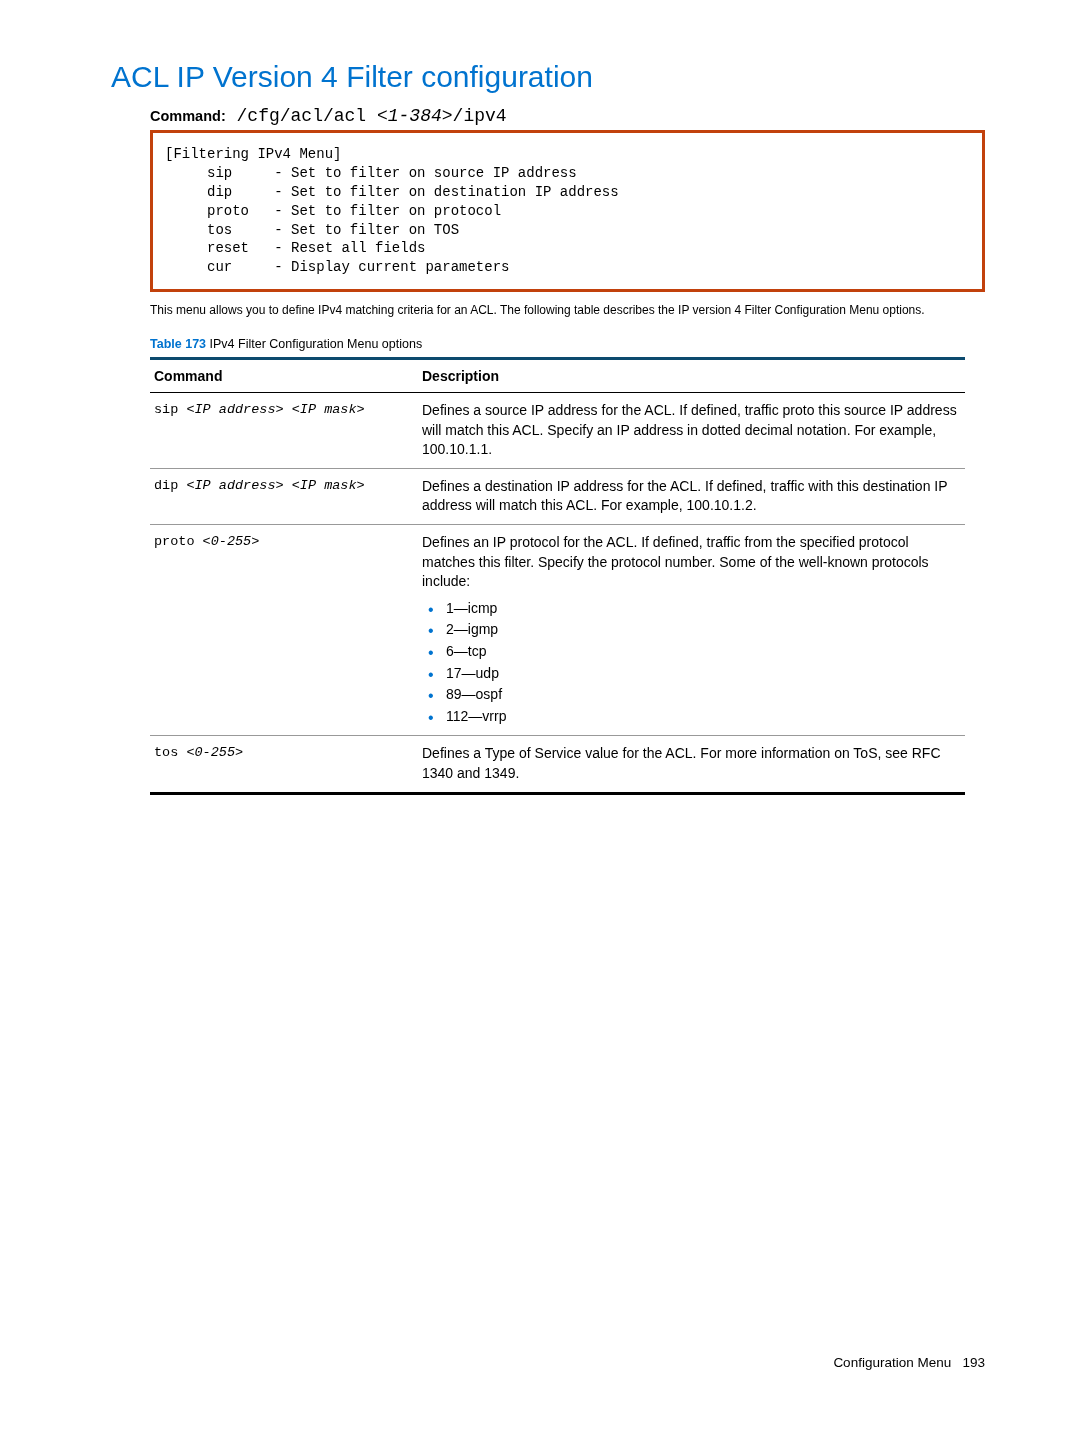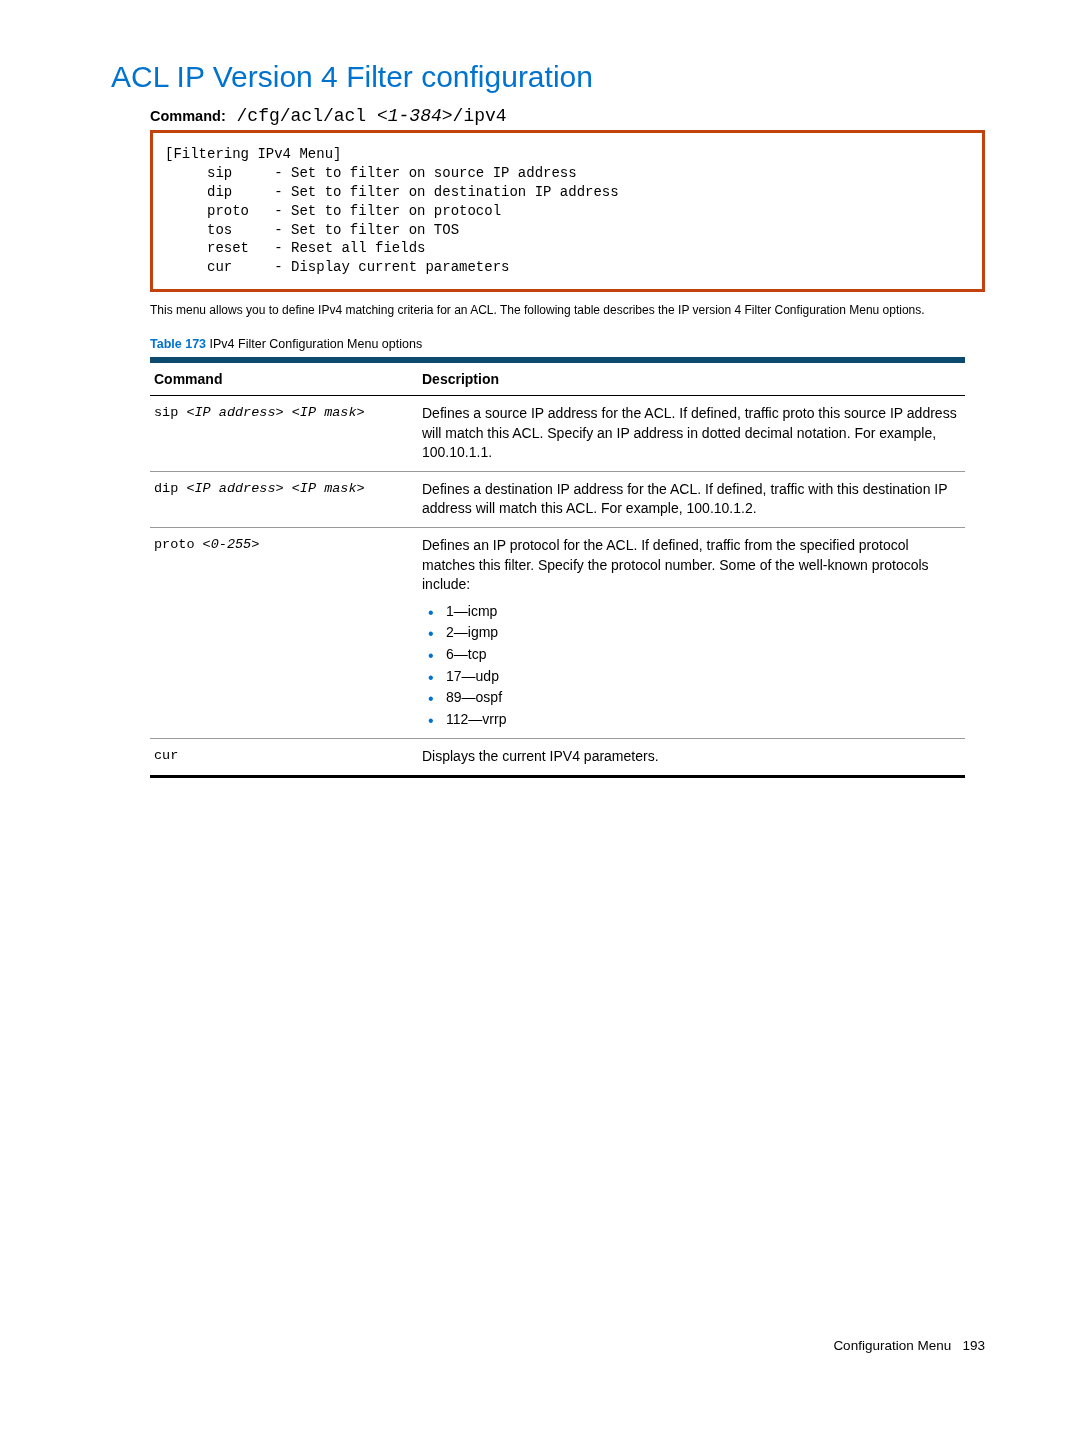--- a/index.html
+++ b/index.html
@@ -55,21 +55,21 @@
       color: #0073cf;
       font-weight: bold;
     }
     table {
       margin-left: 55px;
       width: 815px;
       border-collapse: collapse;
       font-size: 14px;
     }
     table thead tr {
-      border-top: 6px solid #0c4a6e;
+      border-top: 3px solid #0c4a6e;
       border-bottom: 1.5px solid #000;
       margin-top: 36px;
     }
     table th {
       text-align: left;
       font-weight: bold;
       padding: 8px 4px;
     }
     table th:first-child {
       width: 260px;
@@ -169,21 +169,23 @@
           <li>1—icmp</li>
           <li>2—igmp</li>
           <li>6—tcp</li>
           <li>17—udp</li>
           <li>89—ospf</li>
           <li>112—vrrp</li>
         </ul>
       </td>
     </tr>
     <tr>
-      <td class="cmd">cur</td>
-      <td>Displays the current IPV4 parameters.</td>
+      <td class="cmd">
+        <span>tos </span><span class="italic">&lt;0-255&gt;</span>
+      </td>
+      <td>Defines a Type of Service value for the ACL. For more information on ToS, see RFC 1340 and 1349.</td>
     </tr>
   </tbody>
 </table>
 
 <div class="footer">
   <span>Configuration Menu</span>&nbsp;&nbsp;&nbsp;<span>193</span>
 </div>
 
 </body></html>

